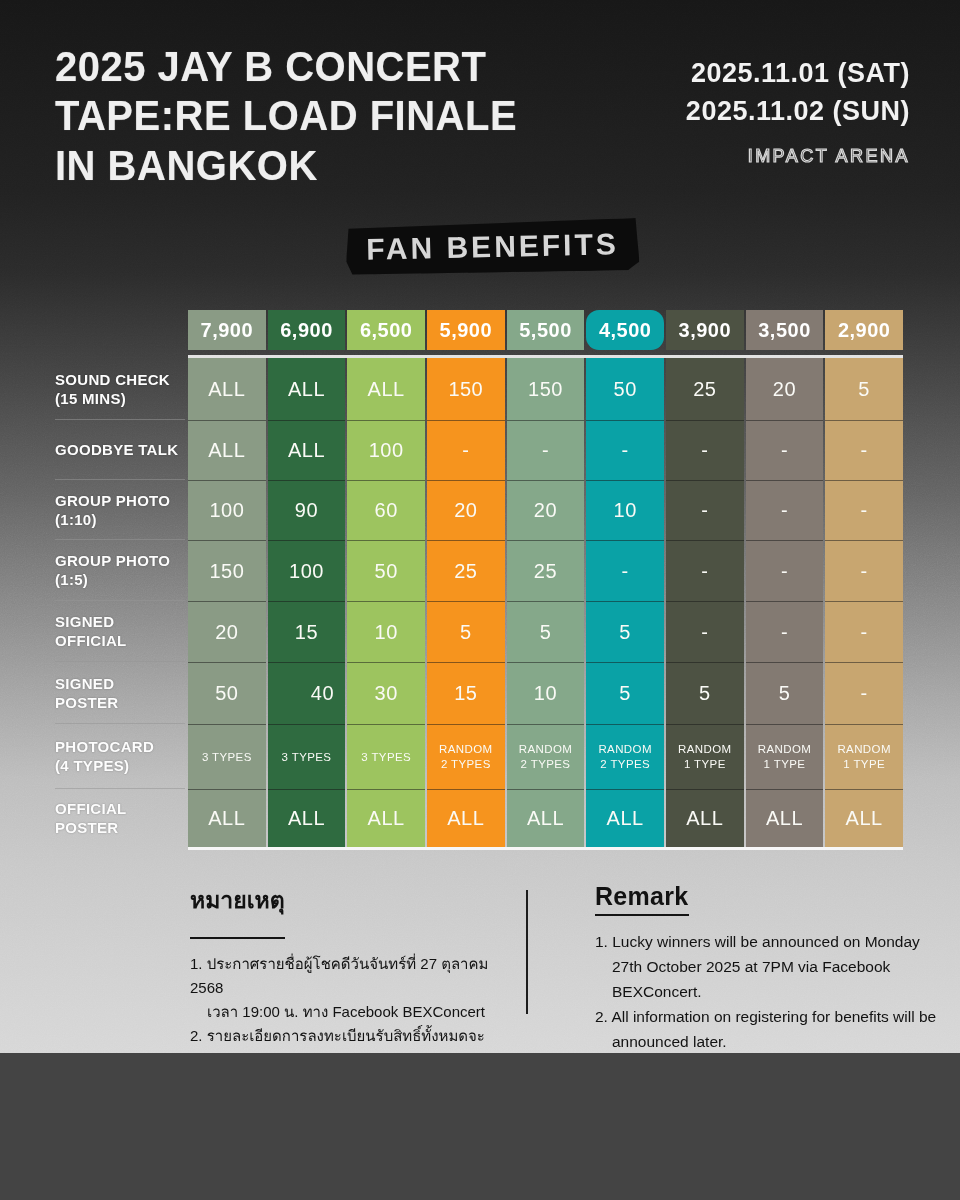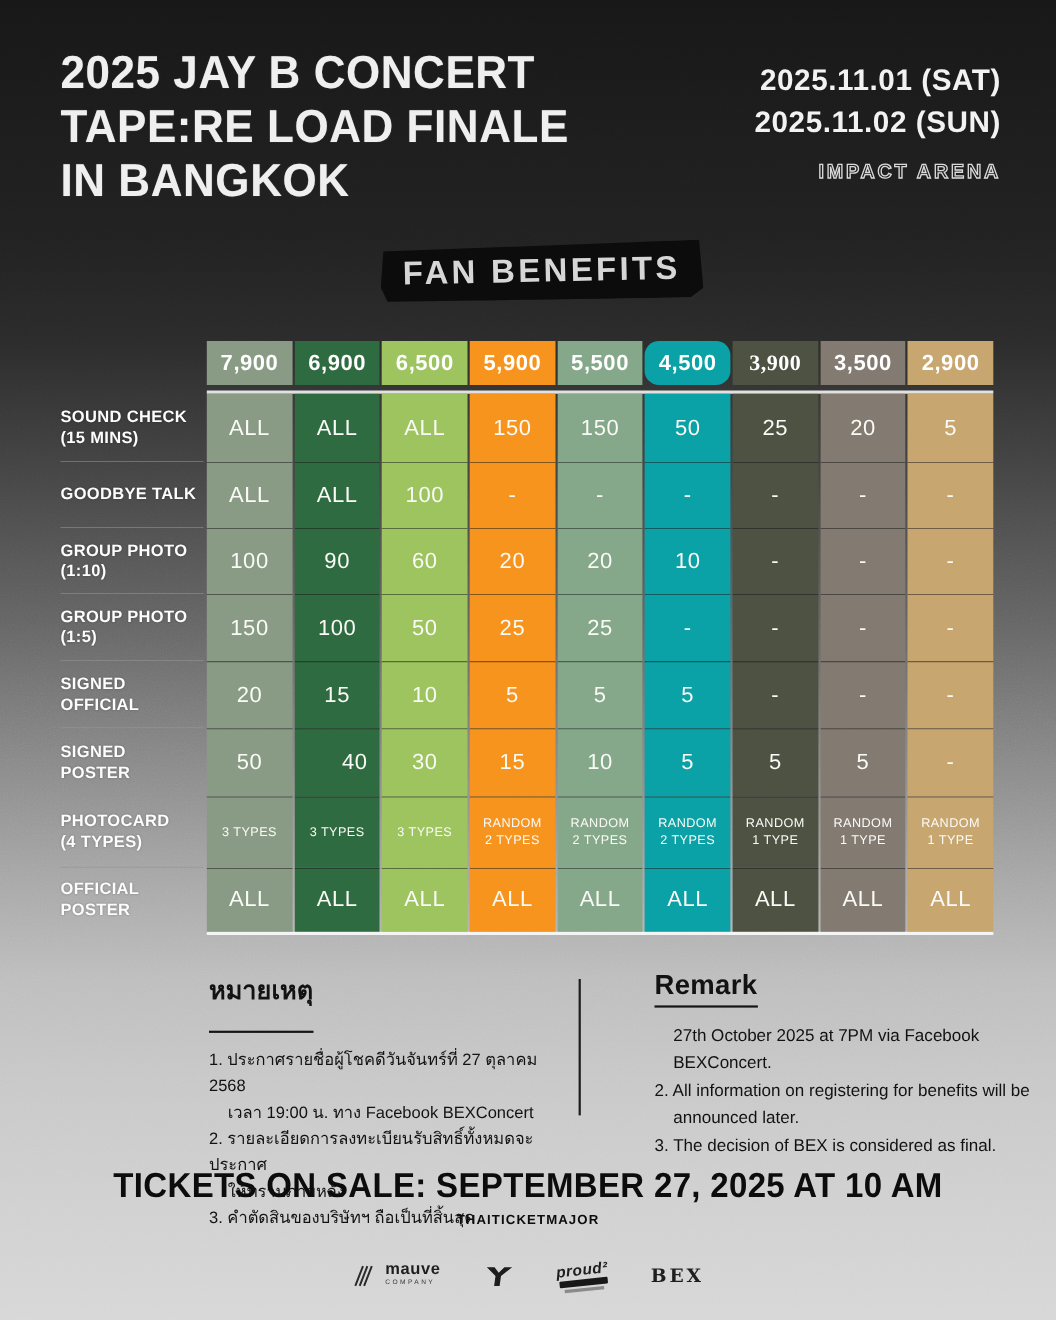--- a/index.html
+++ b/index.html
@@ -1,32 +1,32 @@
 <!DOCTYPE html>
 <html><head>
 <meta charset="utf-8">
 <style>
   html,body{margin:0;padding:0;background:#444;}
   .poster{
-    position:relative;width:960px;height:1200px;overflow:hidden;
+    position:relative;width:960px;height:1053px;overflow:hidden;
     font-family:"Liberation Sans","DejaVu Sans",sans-serif;
     background:linear-gradient(180deg,
       #171717 0%,#1c1c1c 9%,#212121 18%,#2b2b2b 26%,
       #454545 36%,#646464 47%,#868686 57%,#a5a5a5 66%,
       #bdbdbd 74%,#c8c8c8 82%,#d0d0d0 91%,#d7d7d7 100%);
   }
   .grain{position:absolute;inset:0;width:100%;height:100%;pointer-events:none;opacity:.16;mix-blend-mode:overlay;}
 
   
   .title{position:absolute;left:55px;top:42px;color:#efefef;font-size:40px;font-weight:700;
          line-height:47px;letter-spacing:.5px;transform:scaleY(1.05);transform-origin:top left;
          text-shadow:0 0 1px rgba(255,255,255,.35);}
   .dates{position:absolute;right:50px;top:54px;text-align:right;color:#f2f2f2;
          font-size:27px;font-weight:700;line-height:38px;letter-spacing:.5px;}
-  .venue{position:absolute;right:50px;top:146px;font-size:18px;font-weight:700;letter-spacing:2.5px;
+  .venue{position:absolute;right:50px;top:146px;font-size:18px;font-weight:400;letter-spacing:2.5px;
          color:transparent;-webkit-text-stroke:1.2px #d9d9d9;}
 
   
   .banner{position:absolute;left:346px;top:221px;width:293px;height:52px;background:#0c0c0c;
           transform:rotate(-1.2deg);display:flex;align-items:center;justify-content:center;
           clip-path:polygon(1% 9%,99% 0%,100% 84%,96% 100%,2% 97%,0% 72%);
           box-shadow:0 2px 6px rgba(0,0,0,.45);}
   .banner span{color:#d6d6d6;font-size:30px;font-weight:700;letter-spacing:3px;}
 
   
@@ -109,21 +109,21 @@
     <span>FAN BENEFITS</span>
   </div>
 
   <div class="tier-row">
       <div class="tier" style="background: rgb(138, 155, 133); text-align: center;">7,900</div>
       <div class="tier" style="background: rgb(47, 107, 64);">6,900</div>
       <div class="tier" style="background: rgb(157, 196, 95);">6,500</div>
       <div class="tier" style="background: rgb(246, 148, 30);">5,900</div>
       <div class="tier" style="background: rgb(133, 168, 138);">5,500</div>
       <div class="tier" style="background: rgb(10, 162, 166); border-radius: 13px;">4,500</div>
-      <div class="tier" style="background: rgb(77, 82, 67); font-family: Liberation Serif, serif;">3,900</div>
+      <div class="tier" style="background: rgb(77, 82, 67);">3,900</div>
       <div class="tier" style="background: rgb(131, 122, 114);">3,500</div>
       <div class="tier" style="background: rgb(200, 166, 112);">2,900</div>
     </div>
   <div class="row-labels">
       <div class="rowlabel">
         <div class="">SOUND CHECK</div>
         <div class="">(15 MINS)</div>
       </div>
       <div class="rowlabel">
         <div class="">GOODBYE TALK</div>
@@ -243,20 +243,21 @@
         <div class="noteline cont">ให้ทราบภายหลัง</div>
         <div class="noteline">3. คำตัดสินของบริษัทฯ ถือเป็นที่สิ้นสุด</div>
       </div>
   </div>
 
   <div class="notes-divider"></div>
 
   <div class="notes-en">
     <div class="note-h-en">Remark</div>
     <div>
+        <div class="noteline">1. Lucky winners will be announced on Monday</div>
         <div class="noteline cont">27th October 2025 at 7PM via Facebook BEXConcert.</div>
         <div class="noteline">2. All information on registering for benefits will be</div>
         <div class="noteline cont">announced later.</div>
         <div class="noteline">3. The decision of BEX is considered as final.</div>
       </div>
   </div>
 
   <div class="sale-line">TICKETS ON SALE: SEPTEMBER 27, 2025 AT 10 AM</div>
   <div class="ttm-line">THAITICKETMAJOR</div>
 

